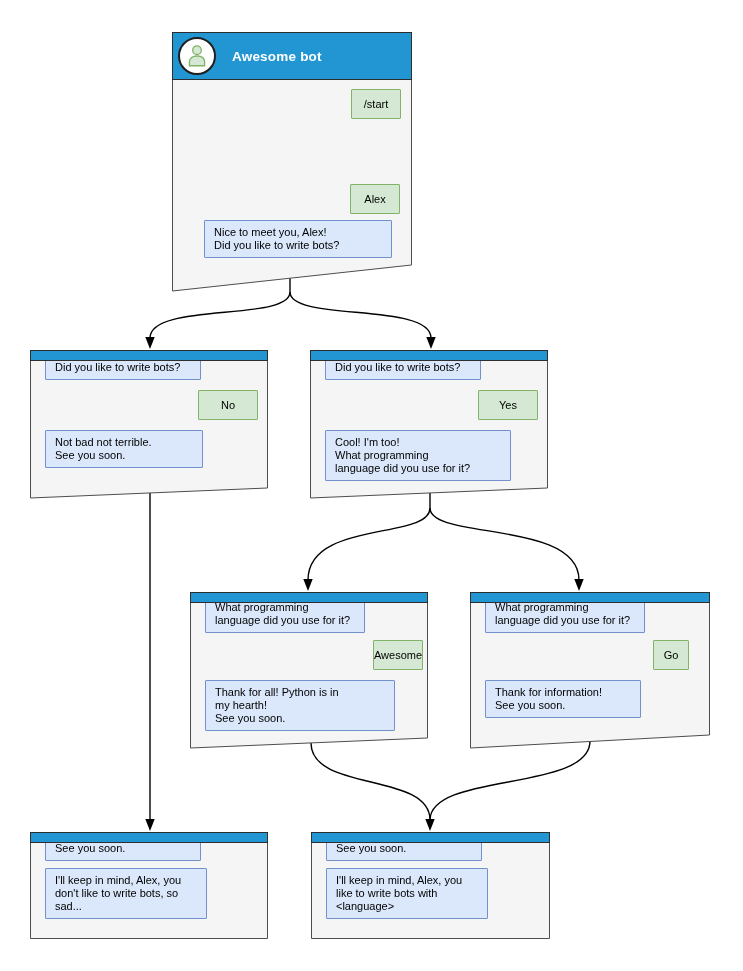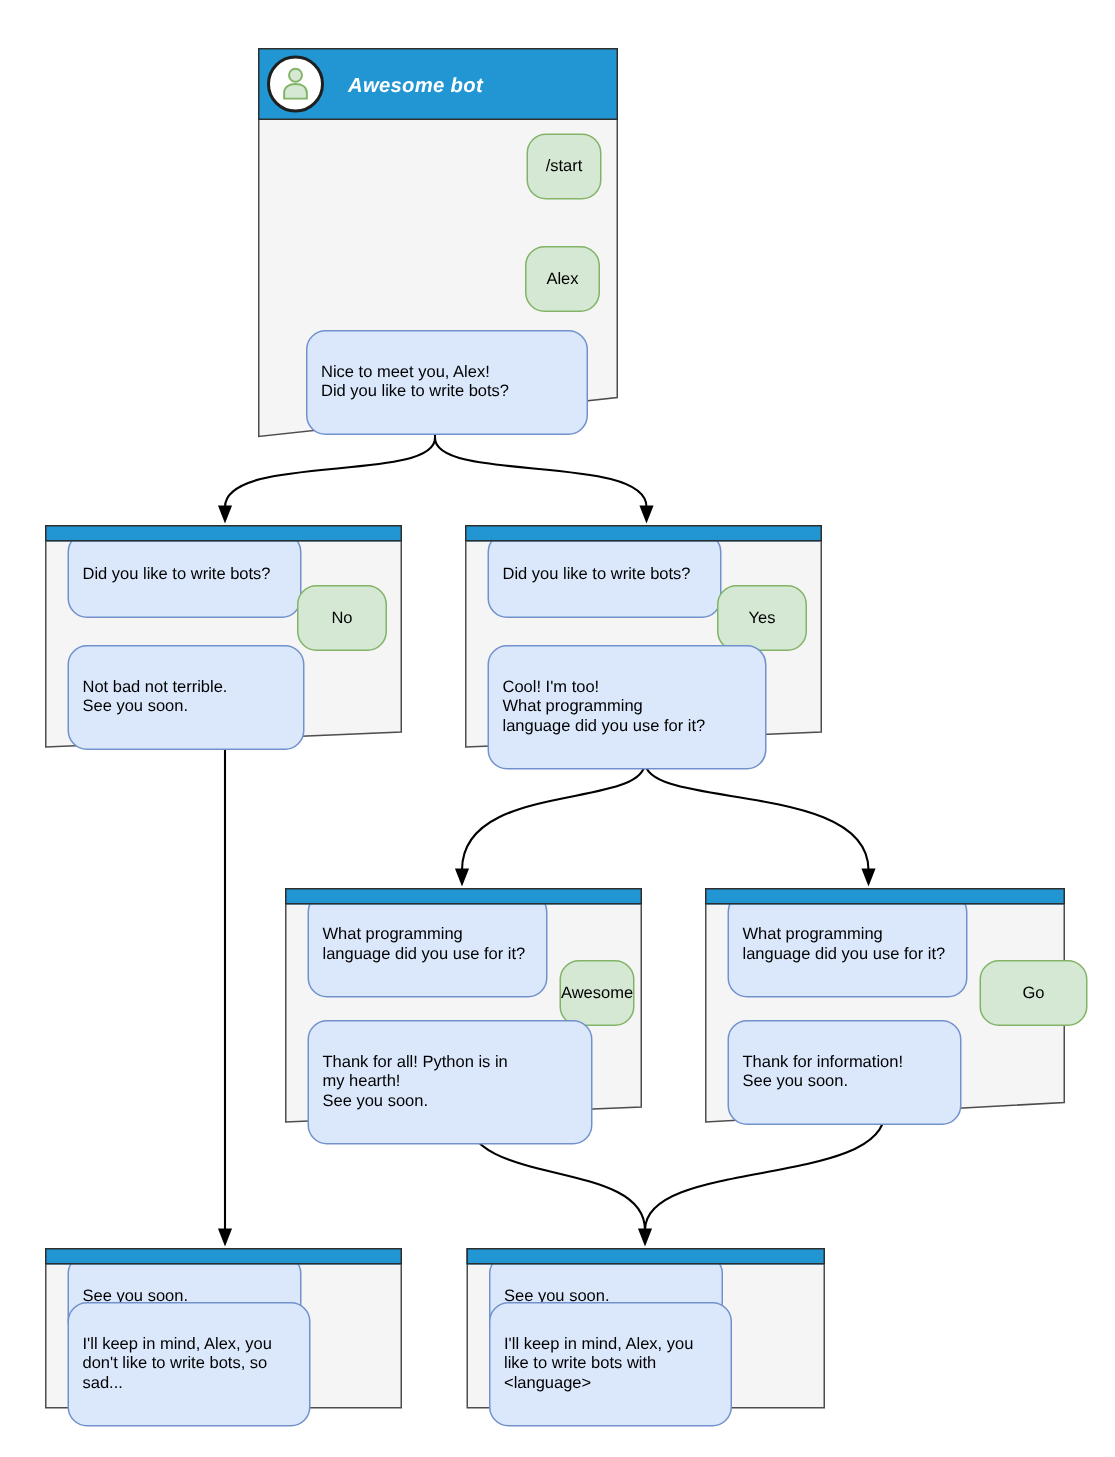--- a/index.html
+++ b/index.html
@@ -12,31 +12,31 @@
   .win{position:absolute;z-index:2;}
   .shell{position:absolute;left:0;top:0;overflow:visible;z-index:0;}
   .shell polygon{fill:var(--window_fill);stroke:var(--window_border);stroke-width:1;}
   .bar{
     position:absolute;left:0;top:0;width:100%;height:11px;box-sizing:border-box;
     background:var(--header_blue);border:1px solid #2e2e2e;z-index:3;
   }
   .main-bar{
     position:absolute;left:0;top:0;width:100%;height:48px;box-sizing:border-box;
     background:var(--header_blue);border:1px solid #2e2e2e;z-index:3;
-    display:flex;align-items:center;font-style:italic;
+    display:flex;align-items:center;
   }
   .avatar{
     width:38px;height:38px;border-radius:50%;background:#ffffff;border:2px solid #1f1f1f;
     box-sizing:border-box;margin-left:5px;flex:0 0 auto;
     display:flex;align-items:center;justify-content:center;
   }
   .win-title{color:#ffffff;font-weight:bold;font-size:13.5px;margin-left:16px;letter-spacing:.2px;}
   .bubble{
     position:absolute;font-size:11px;line-height:13px;white-space:pre-line;
-    padding:21px 9px;border-radius:13px;box-sizing:border-box;z-index:2;
+    padding:5px 9px;border-radius:1px;box-sizing:border-box;z-index:2;
   }
   .bubble.blue{background:var(--bubble_blue_fill);border:1px solid var(--bubble_blue_border);}
   .bubble.green{
     background:var(--bubble_green_fill);border:1px solid var(--bubble_green_border);
     text-align:center;height:30px;display:flex;align-items:center;justify-content:center;
     white-space:nowrap;
   }
   .arrow-path{fill:none;stroke:#000;stroke-width:1.4;}
   .arrow-head{fill:#000;stroke:none;}
 </style>
@@ -72,21 +72,21 @@
   <div class="main-bar">
     <div class="avatar">
       <svg width="26" height="26" viewBox="0 0 24 24">
         <circle cx="12" cy="6.6" r="4" fill="#d5e8d4" stroke="#82b366" stroke-width="1.2"></circle>
         <path d="M5,21 L5,17.5 C5,13.8 8,12 12,12 C16,12 19,13.8 19,17.5 L19,21 Z" fill="#d5e8d4" stroke="#82b366" stroke-width="1.2"></path>
       </svg>
     </div>
     <span class="win-title">Awesome bot</span>
   </div>
   <div class="bubble green" style="left:179px;top:57px;width:50px;">/start</div>
-  <div class="bubble green" style="left:178px;top:132px;width:50px;">Alex</div>
+  <div class="bubble green" style="left:178px;top:152px;width:50px;">Alex</div>
   <div class="bubble blue" style="left:8px;top:188px;width:188px;margin-left:24px;">Nice to meet you, Alex!
 Did you like to write bots?</div>
 </div>
 
 <div class="win" style="left:30px;top:350px;width:238px;height:148px;">
   <svg class="shell" width="238" height="149">
     <polygon points="0.5,0.5 237.5,0.5 237.5,138 0.5,148"></polygon>
   </svg>
   <div class="bar"></div>
   <div class="bubble blue" style="left:15px;top:5px;width:156px;z-index:1;">Did you like to write bots?</div>
@@ -120,21 +120,21 @@
 See you soon.</div>
 </div>
 
 <div class="win" style="left:470px;top:592px;width:240px;height:156px;">
   <svg class="shell" width="240" height="157">
     <polygon points="0.5,0.5 239.5,0.5 239.5,143 0.5,156"></polygon>
   </svg>
   <div class="bar"></div>
   <div class="bubble blue" style="left:15px;top:3px;width:160px;z-index:1;">What programming
 language did you use for it?</div>
-  <div class="bubble green" style="left:183px;top:48px;width:72px;">Go</div>
+  <div class="bubble green" style="left:183px;top:48px;width:36px;">Go</div>
   <div class="bubble blue" style="left:15px;top:88px;width:156px;">Thank for information!
 See you soon.</div>
 </div>
 
 <div class="win" style="left:30px;top:832px;width:238px;height:107px;">
   <svg class="shell" width="238" height="108">
     <polygon points="0.5,0.5 237.5,0.5 237.5,106.5 0.5,106.5"></polygon>
   </svg>
   <div class="bar"></div>
   <div class="bubble blue" style="left:15px;top:4px;width:156px;z-index:1;">See you soon.</div>

